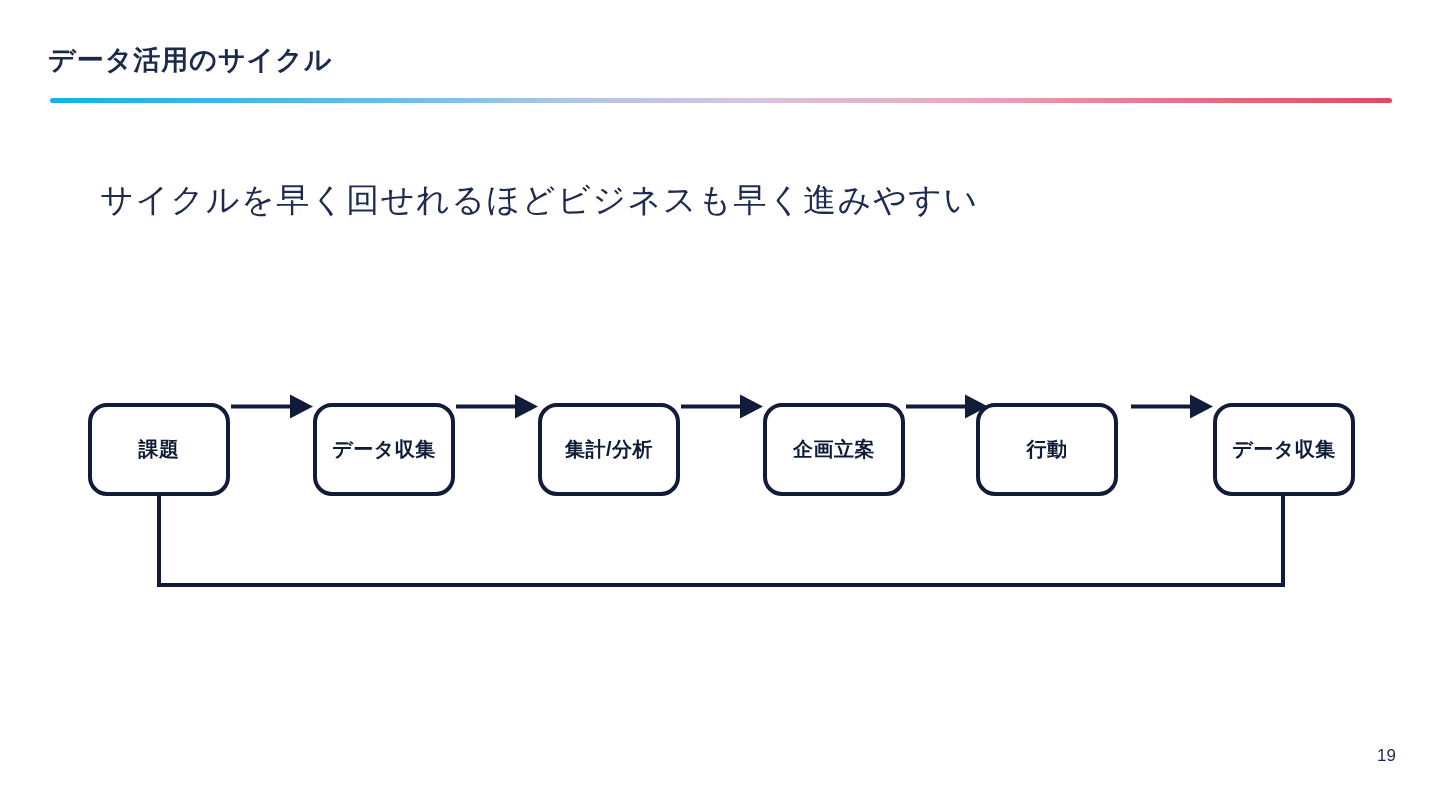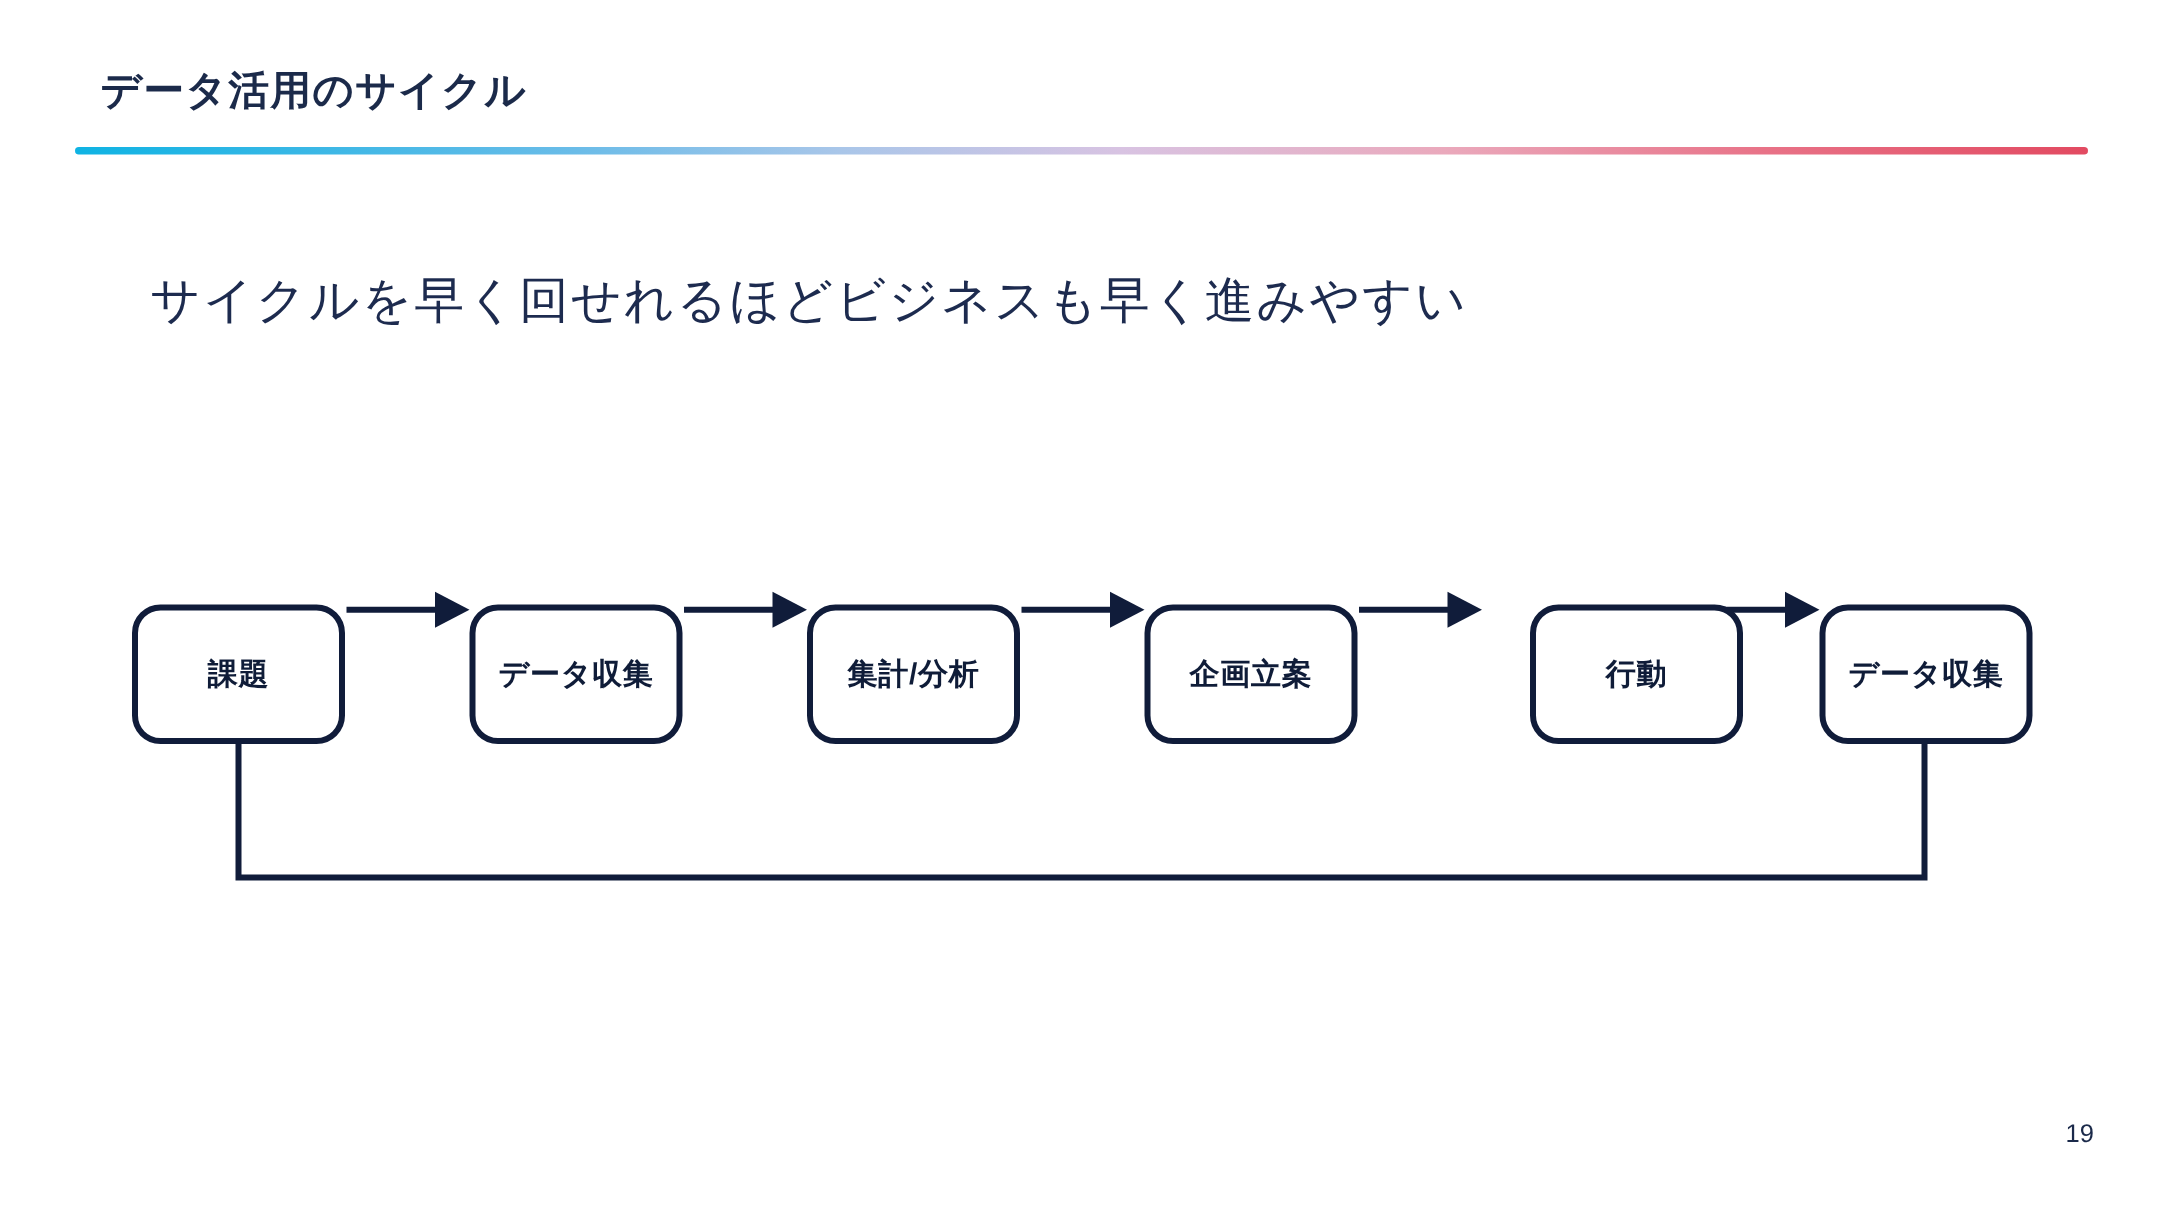--- a/index.html
+++ b/index.html
@@ -8,21 +8,20 @@
     background: #ffffff;
     font-family: "Liberation Sans", "DejaVu Sans", sans-serif;
     overflow: hidden;
   }
   .slide { position: relative; width: 1440px; height: 810px; background: #ffffff; }
 
   .slide-title {
     position: absolute; left: 48px; top: 42px;
     font-size: 27px; font-weight: bold; letter-spacing: 1px;
     color: #1b2a4a;
-    margin-left: 19px;
   }
   .title-rule {
     position: absolute; left: 50px; top: 98px;
     width: 1342px; height: 5px; border-radius: 3px;
     background: linear-gradient(90deg,
       #0fb3e3 0%, #6bbce8 25%, #a9c6e9 38%, #d8c3e2 52%,
       #eaa9bc 68%, #e87287 84%, #e24a61 100%);
   }
   .subtitle {
     position: absolute; left: 100px; top: 178px;
@@ -42,21 +41,21 @@
     display: flex; align-items: center; justify-content: center;
     font-size: 20px; font-weight: bold; color: #0f1c38;
     letter-spacing: 0.5px;
     z-index: 2;
     margin-top: 43px;
   }
   .node-1 { left: 88px; }
   .node-2 { left: 313px; }
   .node-3 { left: 538px; }
   .node-4 { left: 763px; }
-  .node-5 { left: 1020px; }
+  .node-5 { left: 976px; }
   .node-6 { left: 1213px; }
 
   .page-number {
     position: absolute; right: 44px; top: 746px;
     font-size: 17px; font-weight: normal; color: #1b2a4a;
   }
 </style>
 </head>
 <body>
 

